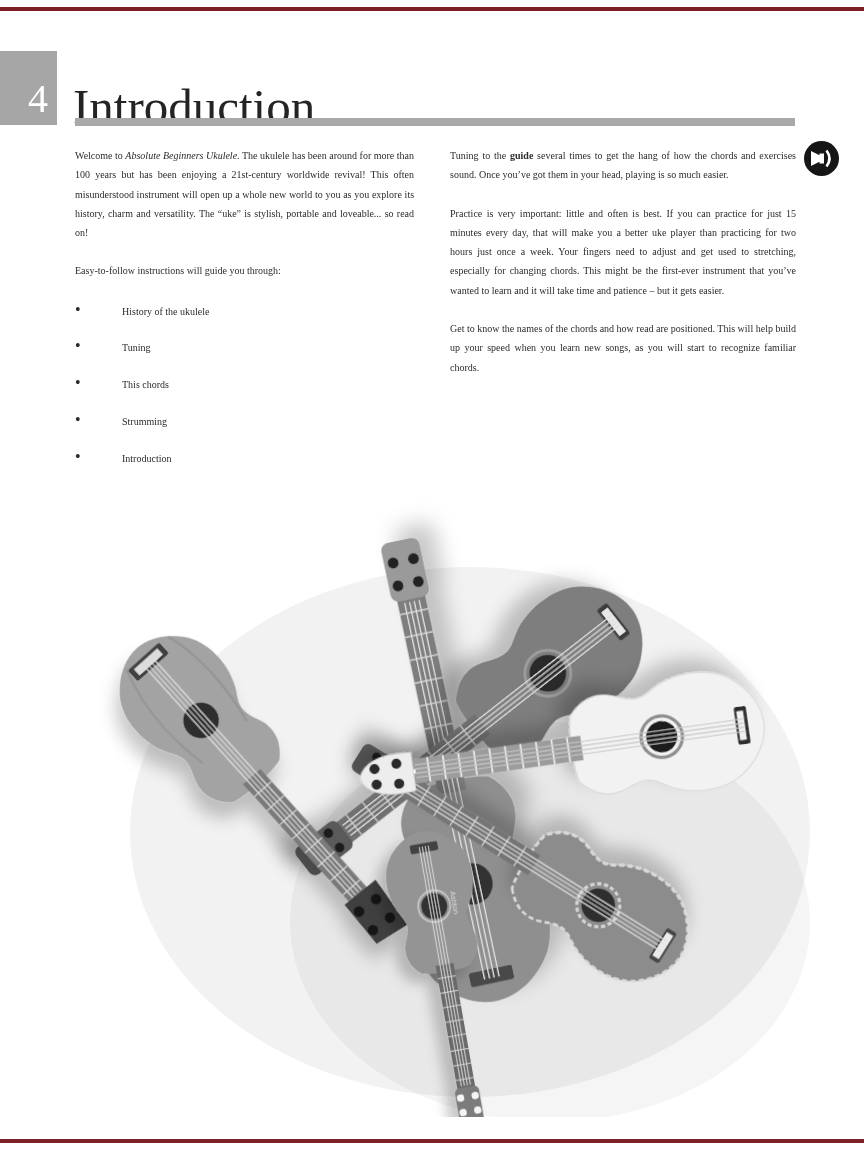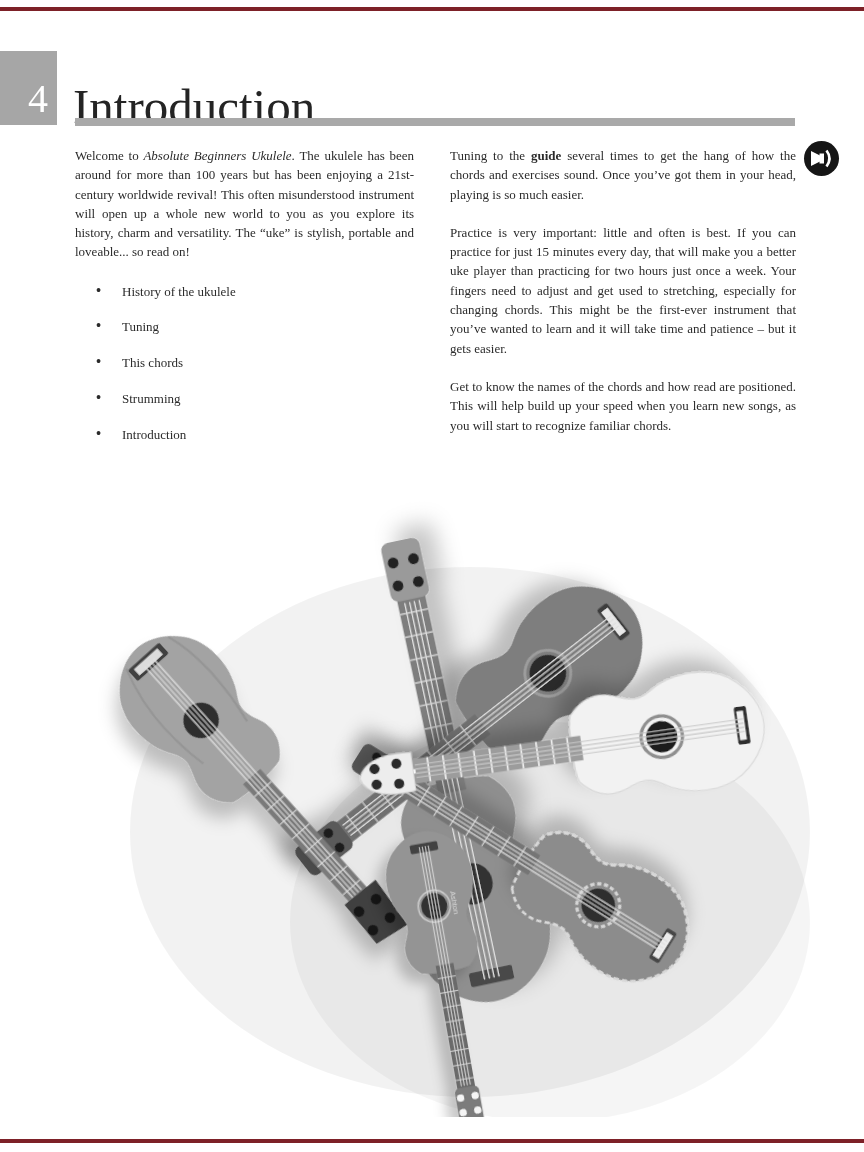--- a/index.html
+++ b/index.html
@@ -22,27 +22,27 @@
   .page-title{
     position:absolute;left:73px;top:47px;
     font-size:49px;line-height:1.1;color:#242424;font-weight:400;
     letter-spacing:0px;white-space:nowrap;
   }
   .title-rule{position:absolute;left:75px;top:118px;width:720px;height:8px;background:#a9a9a9;}
 
   .columns{
     position:absolute;left:75px;top:146px;width:721px;
     display:flex;gap:36px;
-    font-size:13px;line-height:19.3px;text-align:justify;
+    font-size:10px;line-height:19.3px;text-align:justify;
   }
   .col-left{width:345px;}
   .col-right{width:352px;}
   .columns p{margin:0 0 19px 0;}
   .bullet-list{list-style:none;margin:16px 0 0 0;padding:0;text-align:left;}
-  .bullet-list li{display:flex;align-items:baseline;margin-bottom:15.4px;text-align:center;}
+  .bullet-list li{display:flex;align-items:baseline;margin-bottom:15.4px;}
   .bullet-list li .dot{width:47px;flex:0 0 47px;}
   .bullet-list li .dot::before{content:"\2022";font-size:16px;}
   .italic{font-style:italic;}
   .bold{font-weight:bold;}
 
   .audio-icon{position:absolute;left:803px;top:140px;width:37px;height:37px;}
 
   .photo-wrap{position:absolute;left:30px;top:492px;width:800px;height:625px;}
 </style>
 </head>
@@ -60,20 +60,21 @@
 <svg class="audio-icon" viewBox="0 0 37 37" aria-hidden="true">
   <circle cx="18.5" cy="18.5" r="17.5" fill="#161616"></circle>
   <polygon points="8,11 17,15.5 17,21.5 8,26" fill="#ffffff"></polygon>
   <rect x="16.5" y="13.5" width="4.5" height="10" fill="#ffffff"></rect>
   <path d="M23.5,10.5 Q29.5,18.5 23.5,26.5" fill="none" stroke="#ffffff" stroke-width="2.6"></path>
 </svg>
 
 <div class="columns">
   <div class="col-left">
     <p><span>Welcome to </span><span class="italic">Absolute Beginners Ukulele</span><span>. The ukulele has been around for more than 100 years but has been enjoying a 21st-century worldwide revival! This often misunderstood instrument will open up a whole new world to you as you explore its history, charm and versatility. The “uke” is stylish, portable and loveable... so read on!</span></p>
+    <p>Easy-to-follow instructions will guide you through:</p>
     <ul class="bullet-list">
       <li>
           <span class="dot"></span>
           <span>History of the ukulele</span>
         </li>
       <li>
           <span class="dot"></span>
           <span>Tuning</span>
         </li>
       <li>

